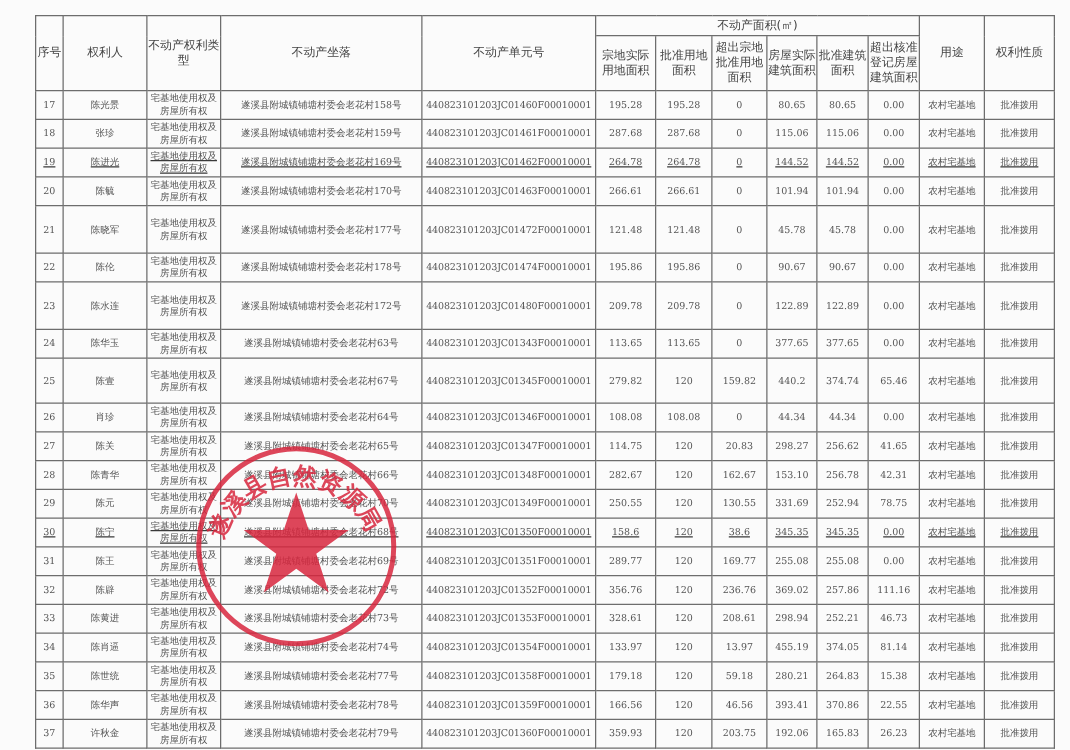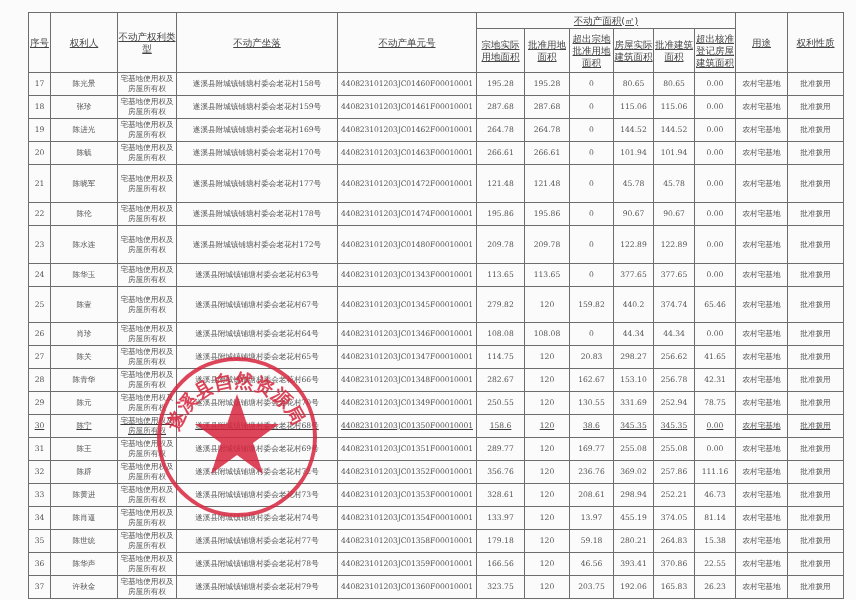--- a/index.html
+++ b/index.html
@@ -1,21 +1,21 @@
 <!DOCTYPE html>
 <html><head>
 <meta charset="utf-8">
 <style>
   html, body { margin:0; padding:0; }
   body { width:856px; height:600px; background:#fdfdfd; position:relative; overflow:hidden;
          font-family:"DejaVu Serif","Liberation Serif",serif; color:#3a3a3a; }
   .sheet { position:absolute; left:0; top:0; width:856px; height:600px; background:#fbfbfb; }
   table.reg { position:absolute; left:28px; top:12px; border-collapse:collapse; table-layout:fixed; }
   table.reg th, table.reg td { border:1px solid #6d6d6d; padding:0; text-align:center; vertical-align:middle; overflow:hidden; }
-  table.reg th { font-family:"DejaVu Sans","Liberation Sans",sans-serif; font-weight:normal; font-size:9.5px; line-height:12px; color:#444;text-decoration:underline; }
+  table.reg th { font-family:"DejaVu Sans","Liberation Sans",sans-serif; font-weight:normal; font-size:9.5px; line-height:12px; color:#444; }
   table.reg td { font-size:7.6px; line-height:10px; color:#555; height:22px; }
   td.name { font-size:8.5px; }
   td.type { font-size:8px; line-height:10px; color:#555; }
   td.loc  { font-size:8px; }
   td.unit { font-size:7.2px; letter-spacing:-0.1px; }
   td.use, td.nat { font-size:8.5px; }
   .stamp { position:absolute; left:152px; top:352px; width:170px; height:170px; pointer-events:none; }
 </style>
 </head>
 <body>
@@ -81,21 +81,21 @@
           <td class="unit">440823101203JC01461F00010001</td>
           <td class="num">287.68</td>
           <td class="num">287.68</td>
           <td class="num">0</td>
           <td class="num">115.06</td>
           <td class="num">115.06</td>
           <td class="num">0.00</td>
           <td class="use">农村宅基地</td>
           <td class="nat">批准拨用</td>
         </tr>
-        <tr style="height: 23px;">
+        <tr style="height: 23px; text-decoration: underline;">
           <td class="seq">19</td>
           <td class="name">陈进光</td>
           <td class="type">宅基地使用权及房屋所有权</td>
           <td class="loc">遂溪县附城镇铺塘村委会老花村169号</td>
           <td class="unit">440823101203JC01462F00010001</td>
           <td class="num">264.78</td>
           <td class="num">264.78</td>
           <td class="num">0</td>
           <td class="num">144.52</td>
           <td class="num">144.52</td>
@@ -357,21 +357,21 @@
           <td class="num">22.55</td>
           <td class="use">农村宅基地</td>
           <td class="nat">批准拨用</td>
         </tr>
         <tr style="height: 23px;">
           <td class="seq">37</td>
           <td class="name">许秋金</td>
           <td class="type">宅基地使用权及房屋所有权</td>
           <td class="loc">遂溪县附城镇铺塘村委会老花村79号</td>
           <td class="unit">440823101203JC01360F00010001</td>
-          <td class="num">323.75</td>
+          <td class="num">359.93</td>
           <td class="num">120</td>
           <td class="num">203.75</td>
           <td class="num">192.06</td>
           <td class="num">165.83</td>
           <td class="num">26.23</td>
           <td class="use">农村宅基地</td>
           <td class="nat">批准拨用</td>
         </tr>
       </tbody>
   </table>

